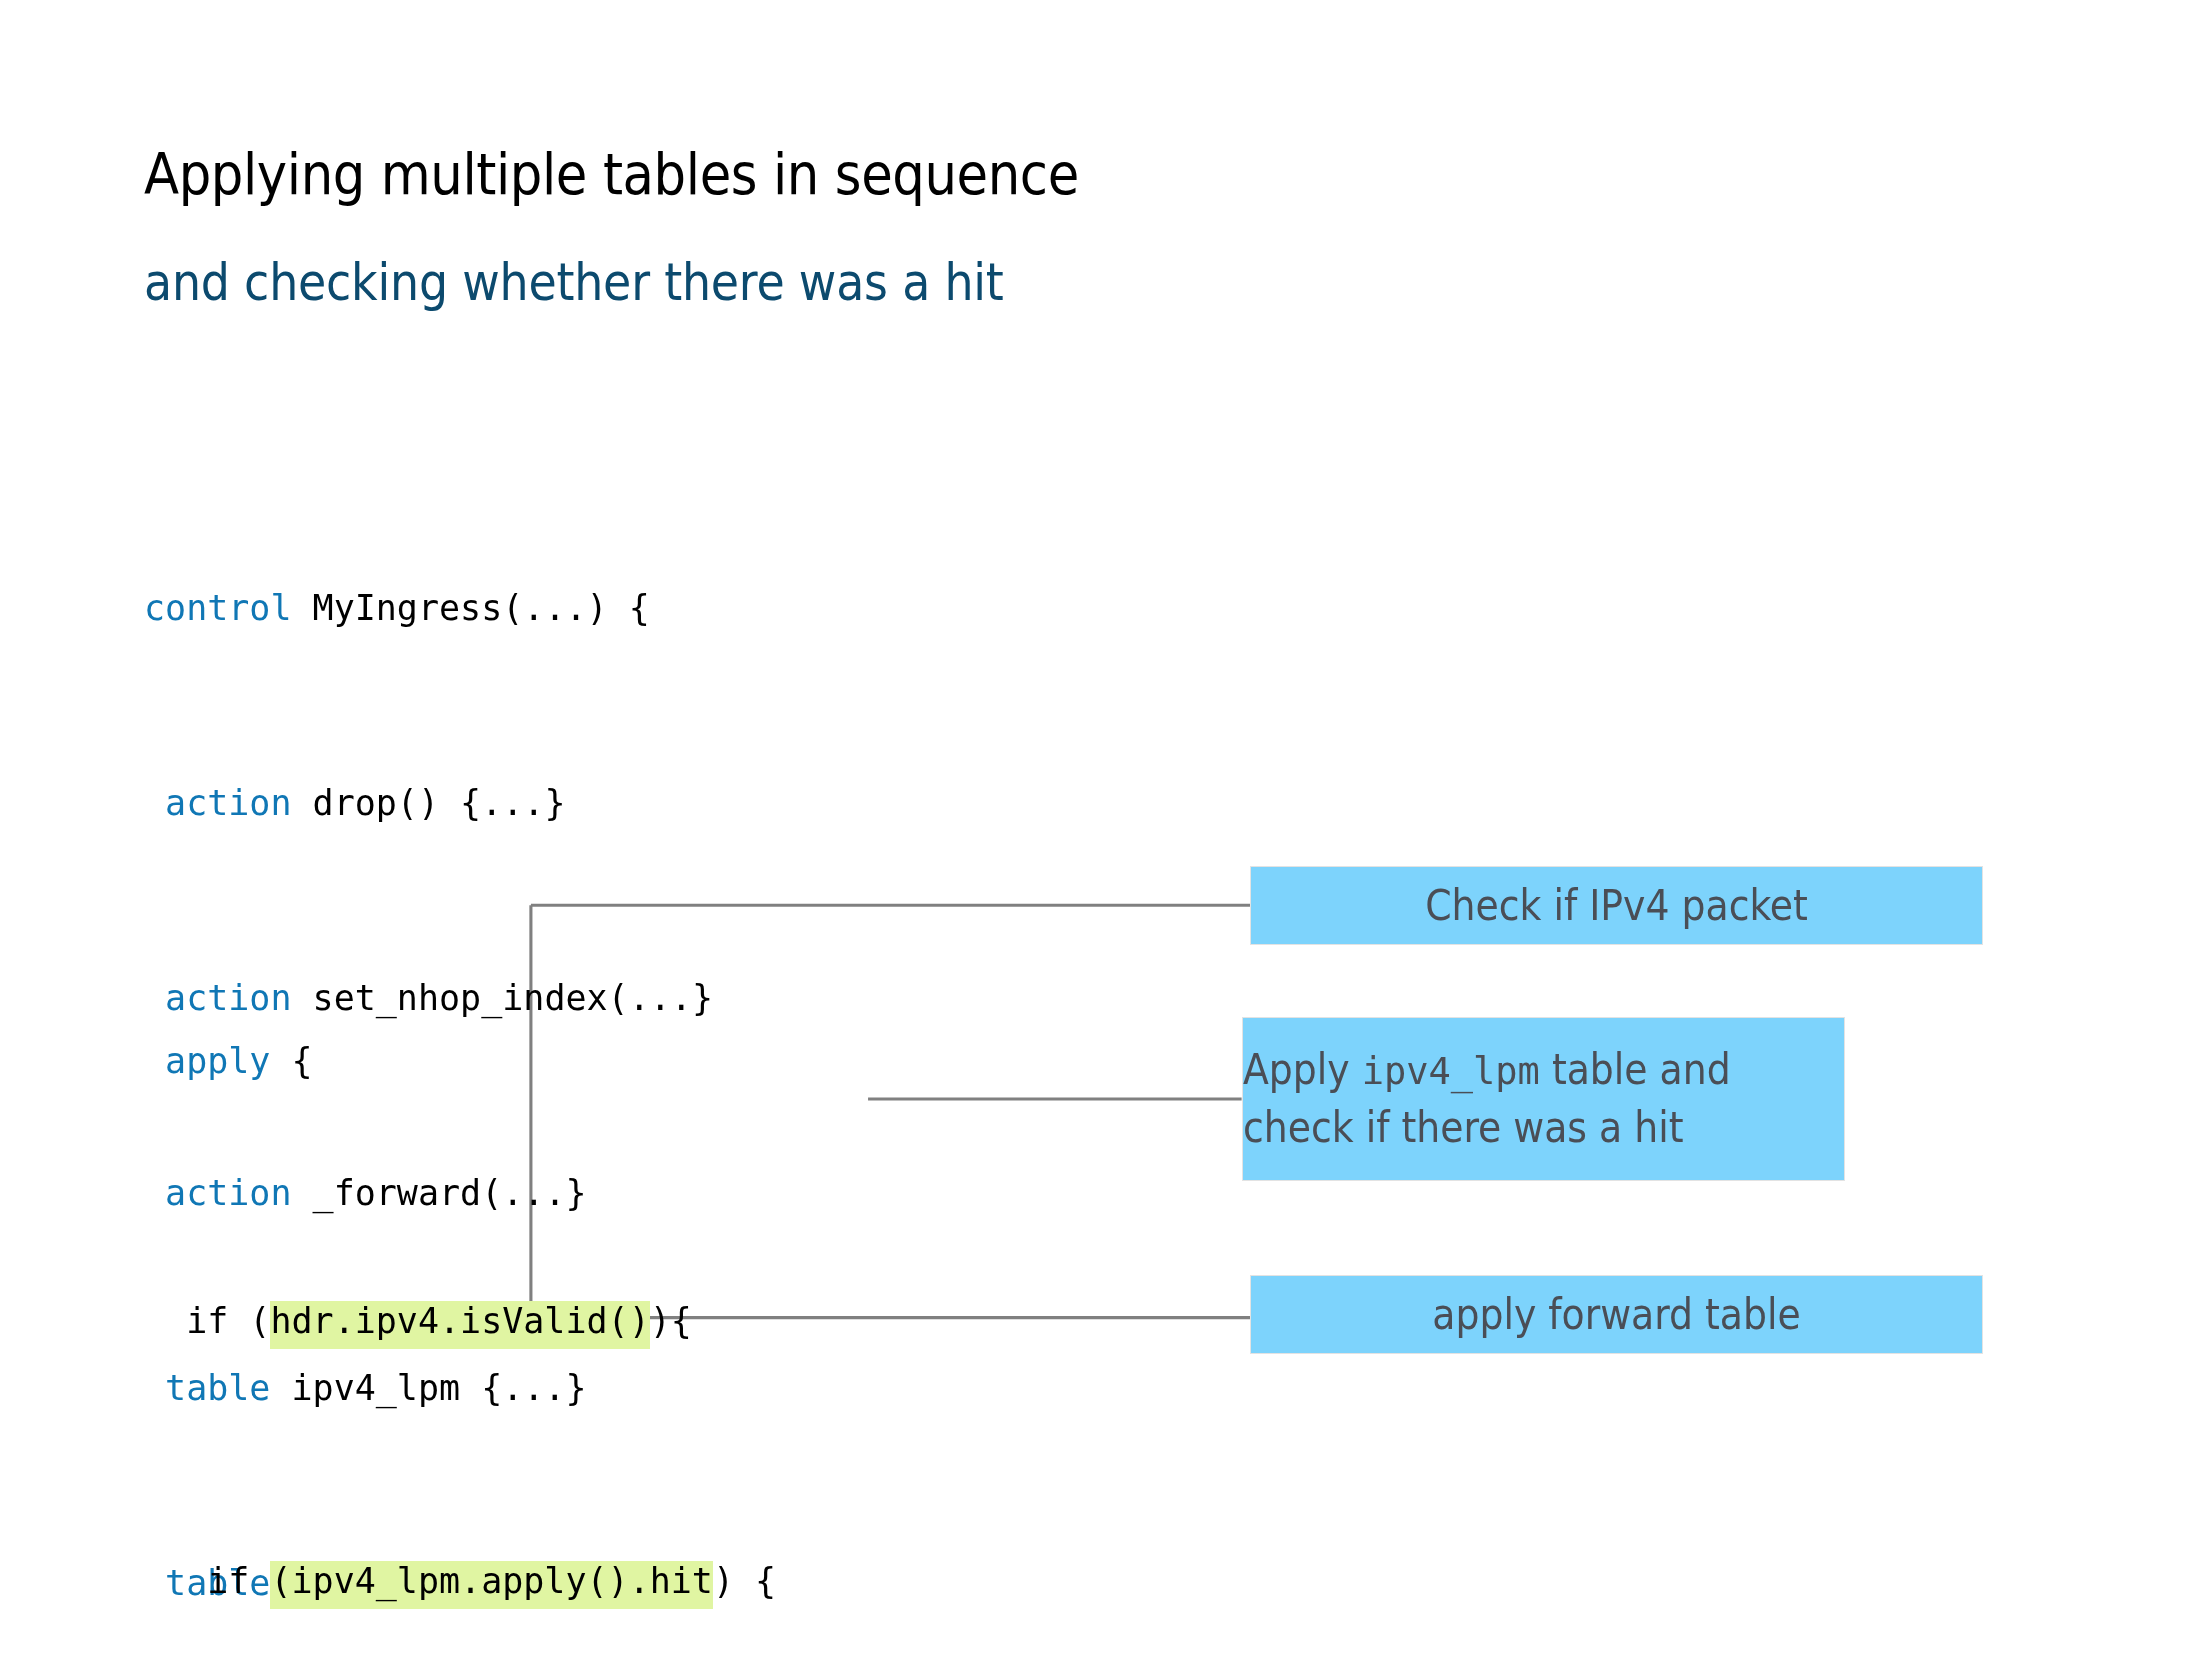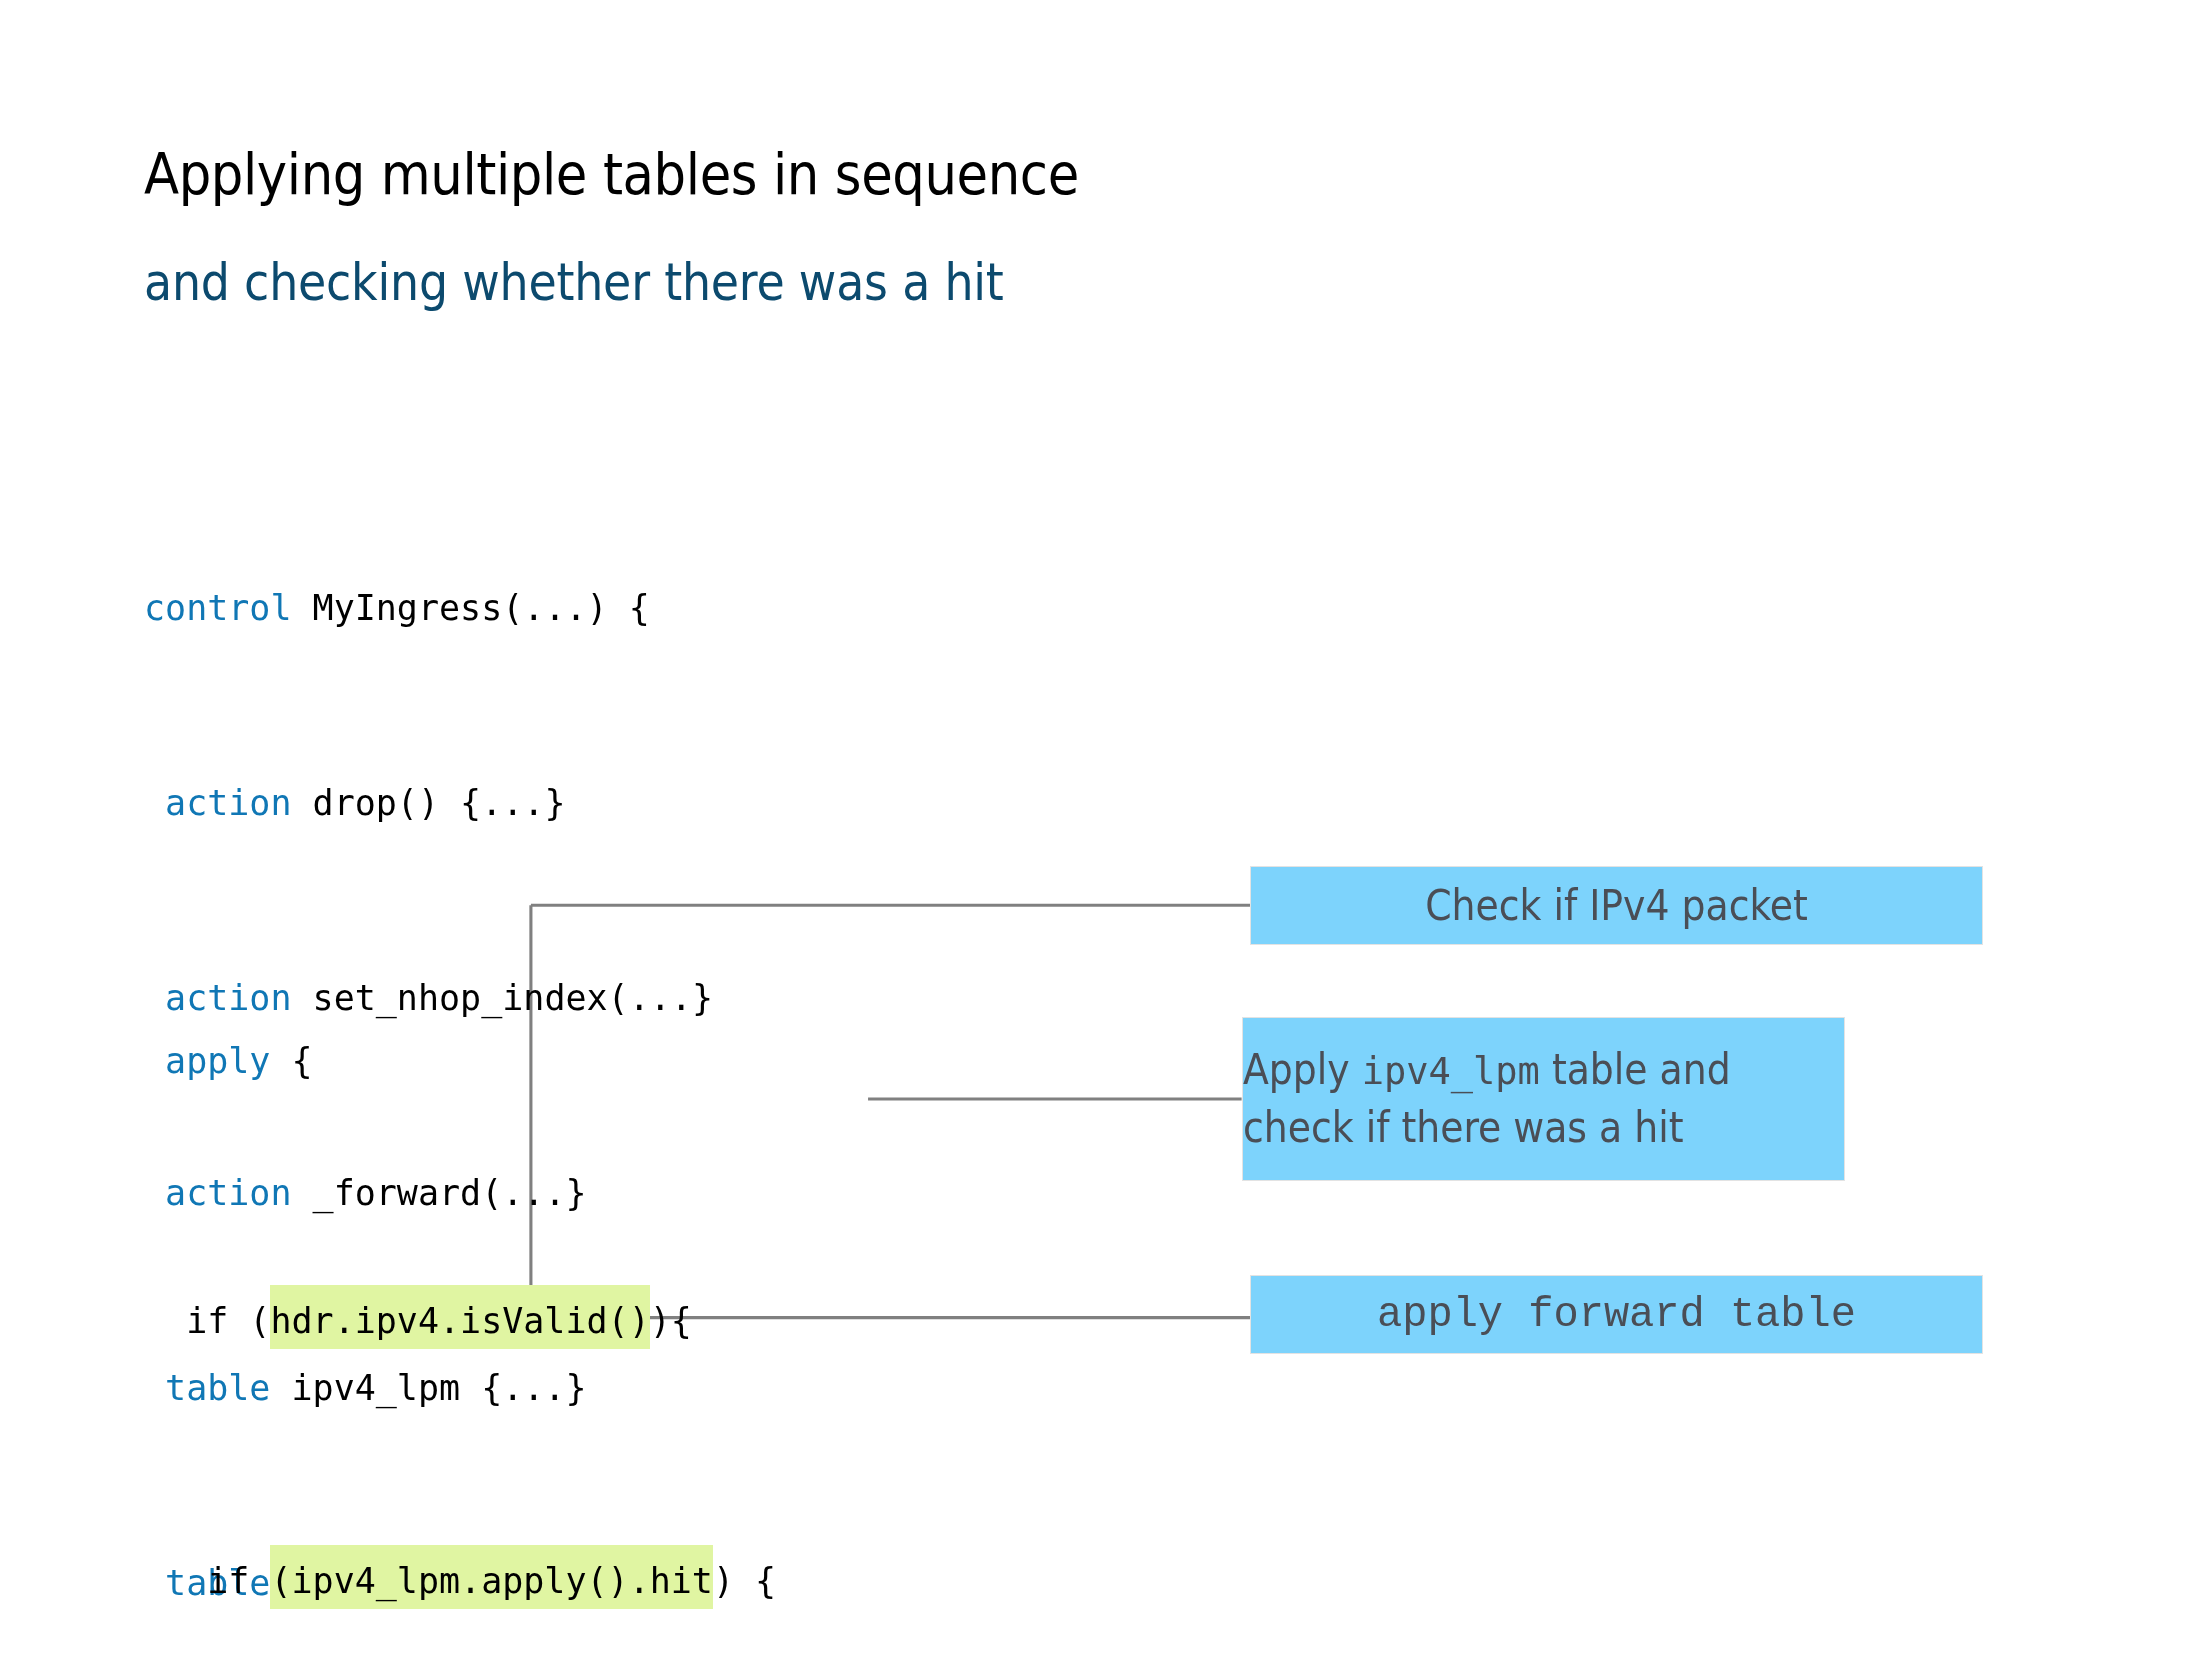--- a/index.html
+++ b/index.html
@@ -58,21 +58,21 @@
   #code-block-2 { top: 899px; }
 
   .code-line {
     white-space: pre;
     height: 65px;
     line-height: 65px;
   }
   .kw { color: #1077b5; margin-top: 44px; }
   .hl {
     background: #e0f5a2;
-    padding-top: 16px;
+    padding-top: 0;
     padding-bottom: 7.8px;
   }
 
   
   #connectors {
     position: absolute;
     left: 0;
     top: 0;
     width: 2205px;
     height: 1654px;
@@ -95,21 +95,21 @@
     align-items: center;
     justify-content: center;
     z-index: 4;
   }
   .callout .mono {
     font-family: "DejaVu Sans Mono", "Liberation Mono", monospace;
     font-size: 37px;
   }
   #callout-1 { left: 1250px; top: 866px; width: 733px; height: 79px; }
   #callout-2 { left: 1242px; top: 1017px; width: 603px; height: 164px; }
-  #callout-3 { left: 1250px; top: 1275px; width: 733px; height: 79px; font-family: Liberation Mono, monospace; }
+  #callout-3 { left: 1250px; top: 1275px; width: 733px; height: 79px; }
 </style>
 </head>
 <body>
 
 <div id="slide">
 
   <div id="title">Applying multiple tables in sequence</div>
 
   <div id="subtitle">and checking whether there was a hit</div>
 

